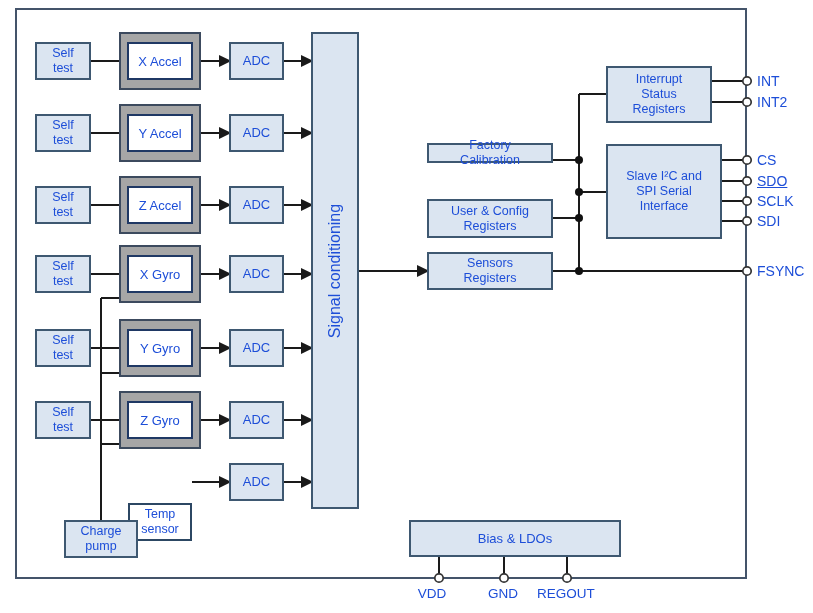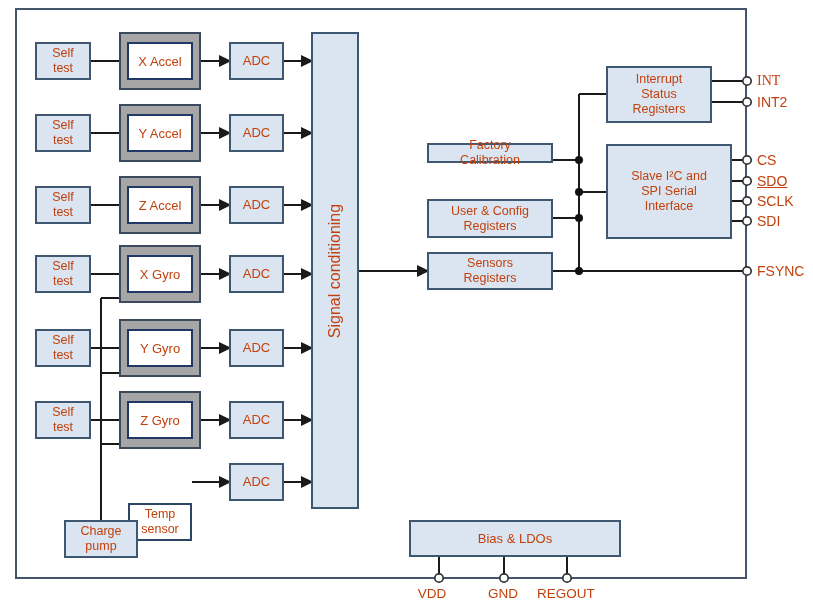--- a/index.html
+++ b/index.html
@@ -1,20 +1,20 @@
 <!DOCTYPE html>
 <html><head>
 <meta charset="utf-8">
 <style>
   html,body { margin:0; padding:0; background:#fff; }
   #canvas {
     position:relative; width:813px; height:613px;
     background:#ffffff; overflow:hidden;
     font-family:"Liberation Sans", sans-serif;
-    color:#c2410c;
+    color:#1d4ed8;
   }
   #wires { position:absolute; left:0; top:0; width:813px; height:613px; }
   .box {
     position:absolute; box-sizing:border-box;
     background:#dbe5f1; border:2px solid #3e5871;
     display:flex; flex-direction:column; align-items:center; justify-content:center;
     text-align:center; font-size:13px; line-height:15.5px;
   }
   .whitebox { background:#ffffff; border:2px solid #2c4763; }
   .grayframe {
@@ -232,31 +232,31 @@
   </div>
   <div class="box sm" style="left:427px;top:252px;width:126px;height:38px;">
     <span>Sensors</span>
     <span>Registers</span>
   </div>
   <div class="box sm" style="left:606px;top:66px;width:106px;height:57px;">
     <span>Interrupt</span>
     <span>Status</span>
     <span>Registers</span>
   </div>
-  <div class="box sm" style="left:606px;top:144px;width:126px;height:95px;">
+  <div class="box sm" style="left:606px;top:144px;width:116px;height:95px;">
     <span>Slave I²C and</span>
     <span>SPI Serial</span>
     <span>Interface</span>
   </div>
 
   <div class="box" style="left:409px;top:520px;width:212px;height:37px;">
     <span>Bias &amp; LDOs</span>
   </div>
 
-  <div class="pin-label" style="left:757px;top:71px;font-family:Liberation Serif, serif;">INT</div>
+  <div class="pin-label" style="left:757px;top:71px;">INT</div>
   <div class="pin-label" style="left:757px;top:92px;">INT2</div>
   <div class="pin-label" style="left:757px;top:150px;">CS</div>
   <div class="pin-label" style="left:757px;top:171px;text-decoration:underline;">SDO</div>
   <div class="pin-label" style="left:757px;top:191px;">SCLK</div>
   <div class="pin-label" style="left:757px;top:211px;">SDI</div>
   <div class="pin-label" style="left:757px;top:261px;">FSYNC</div>
 
   <div class="pin-label-bottom" style="left:432px;top:586px;">VDD</div>
   <div class="pin-label-bottom" style="left:503px;top:586px;">GND</div>
   <div class="pin-label-bottom" style="left:566px;top:586px;">REGOUT</div>

